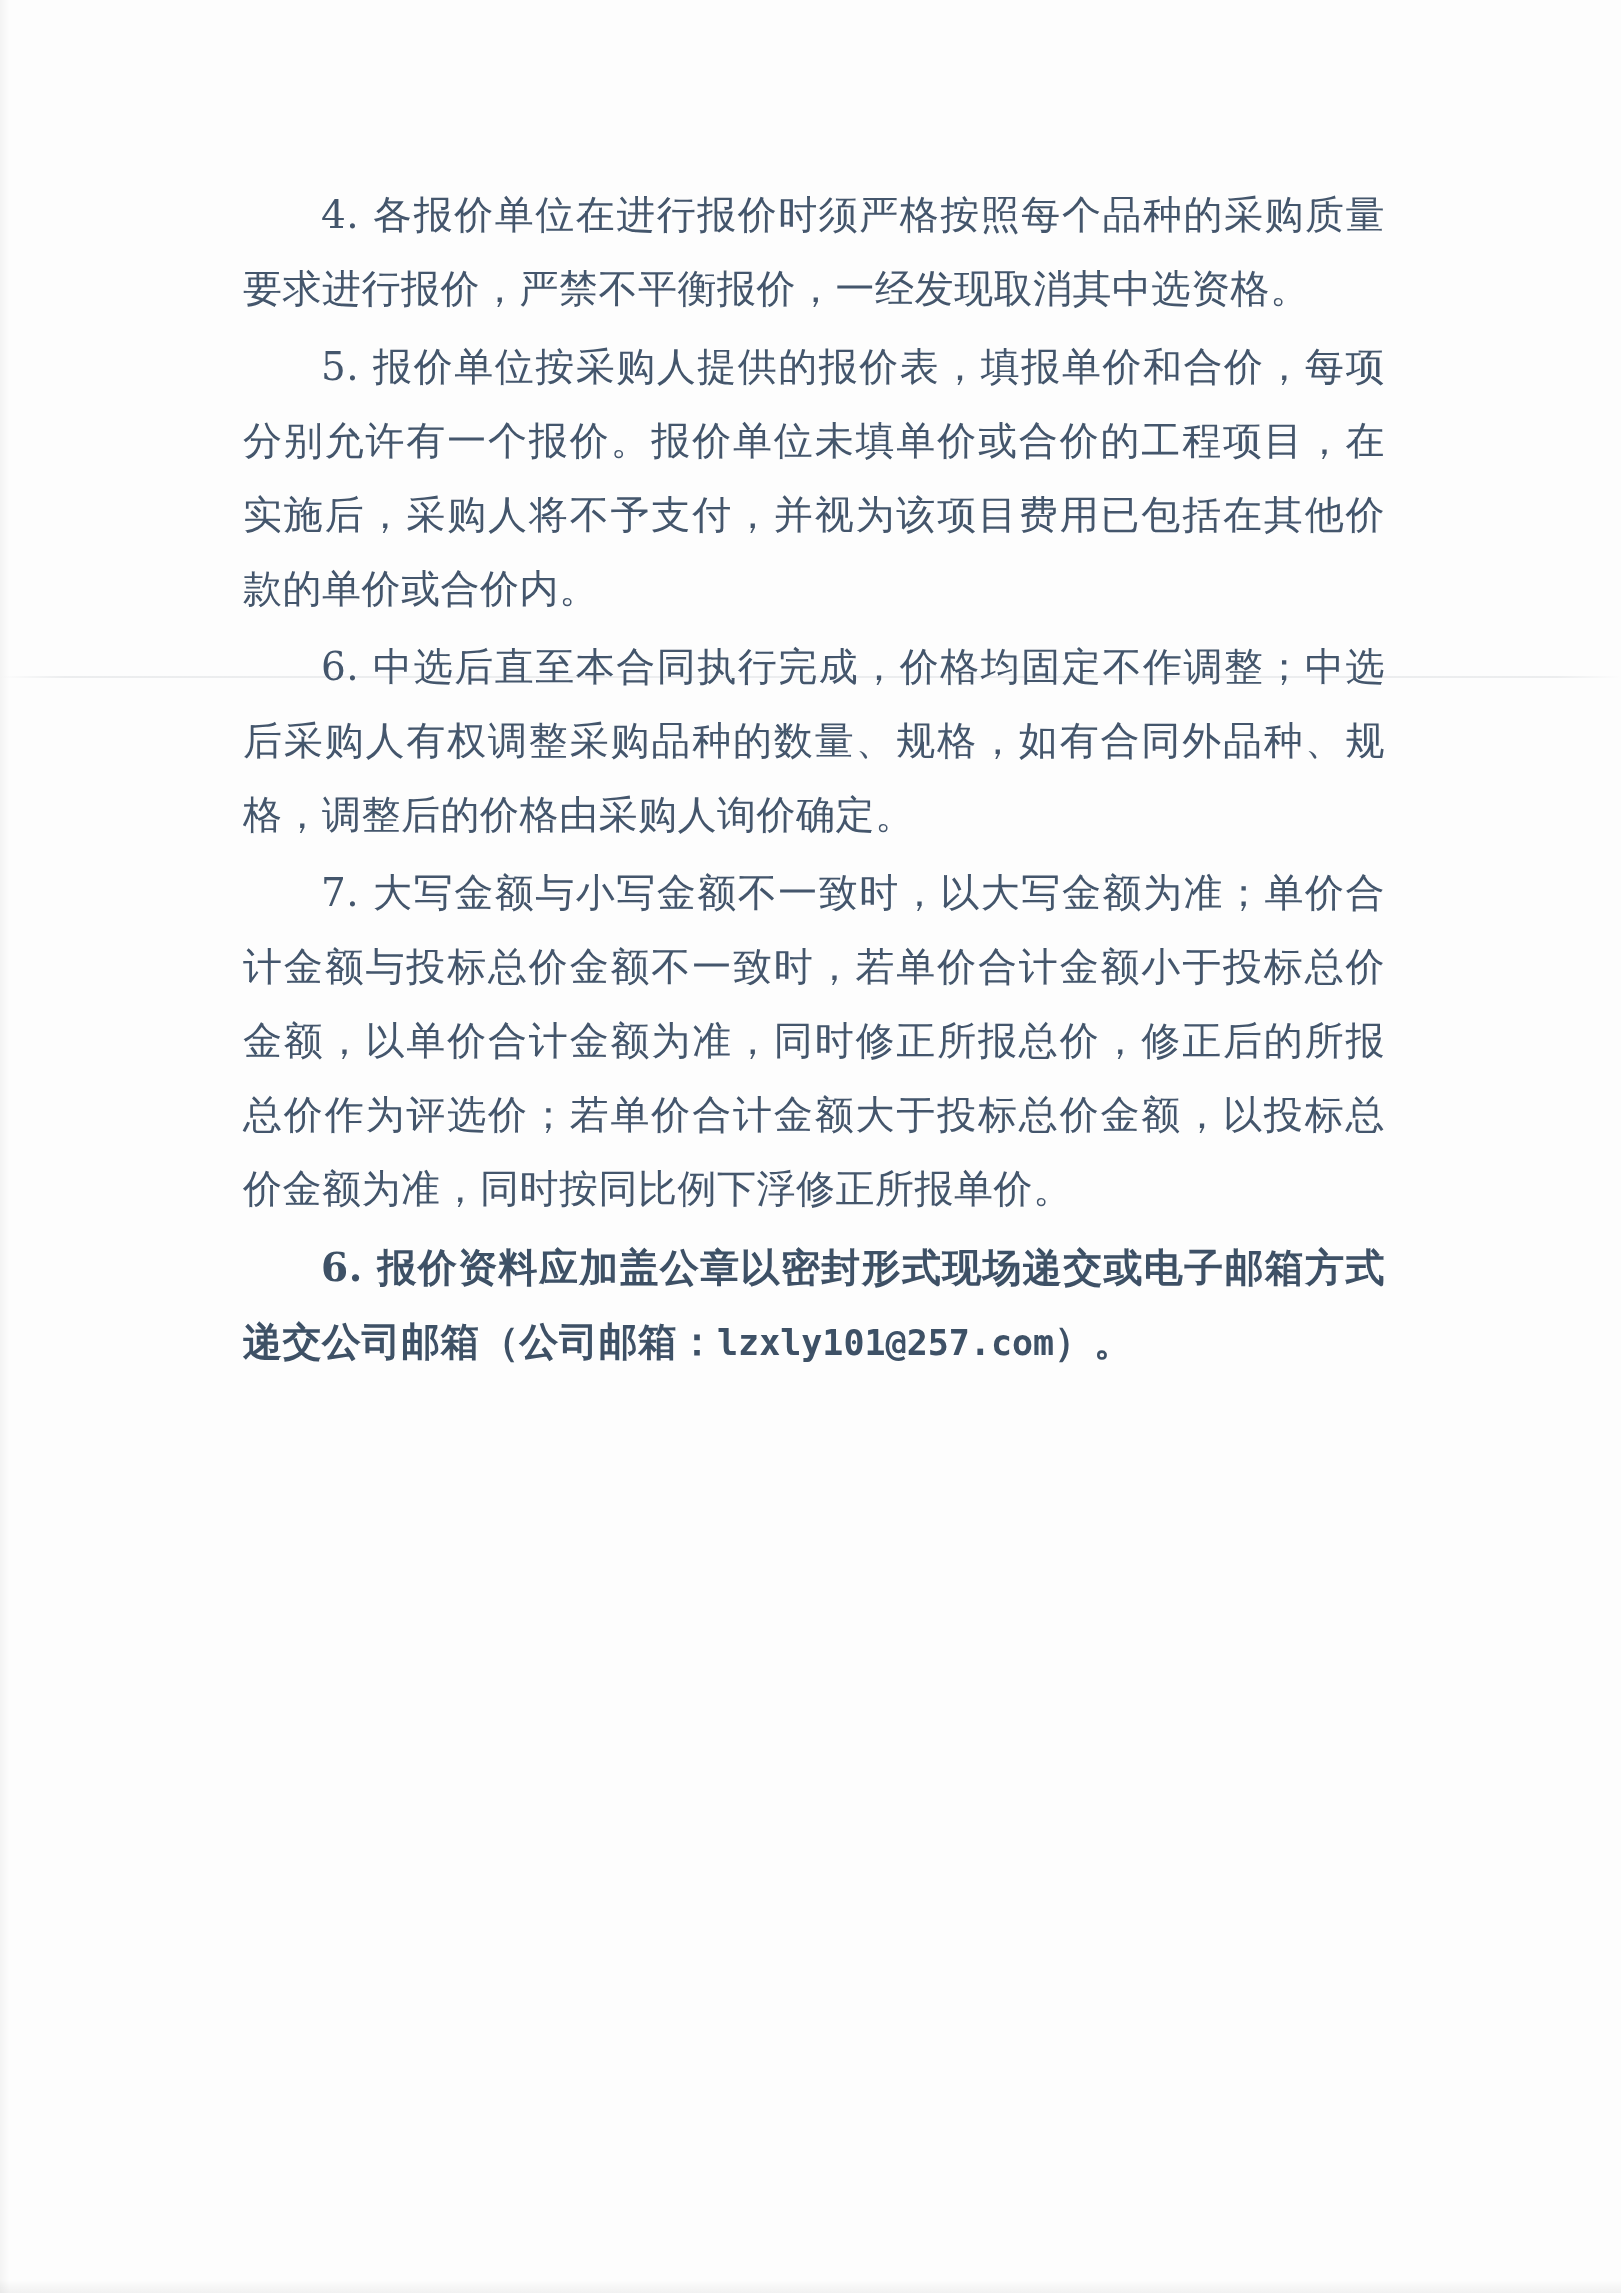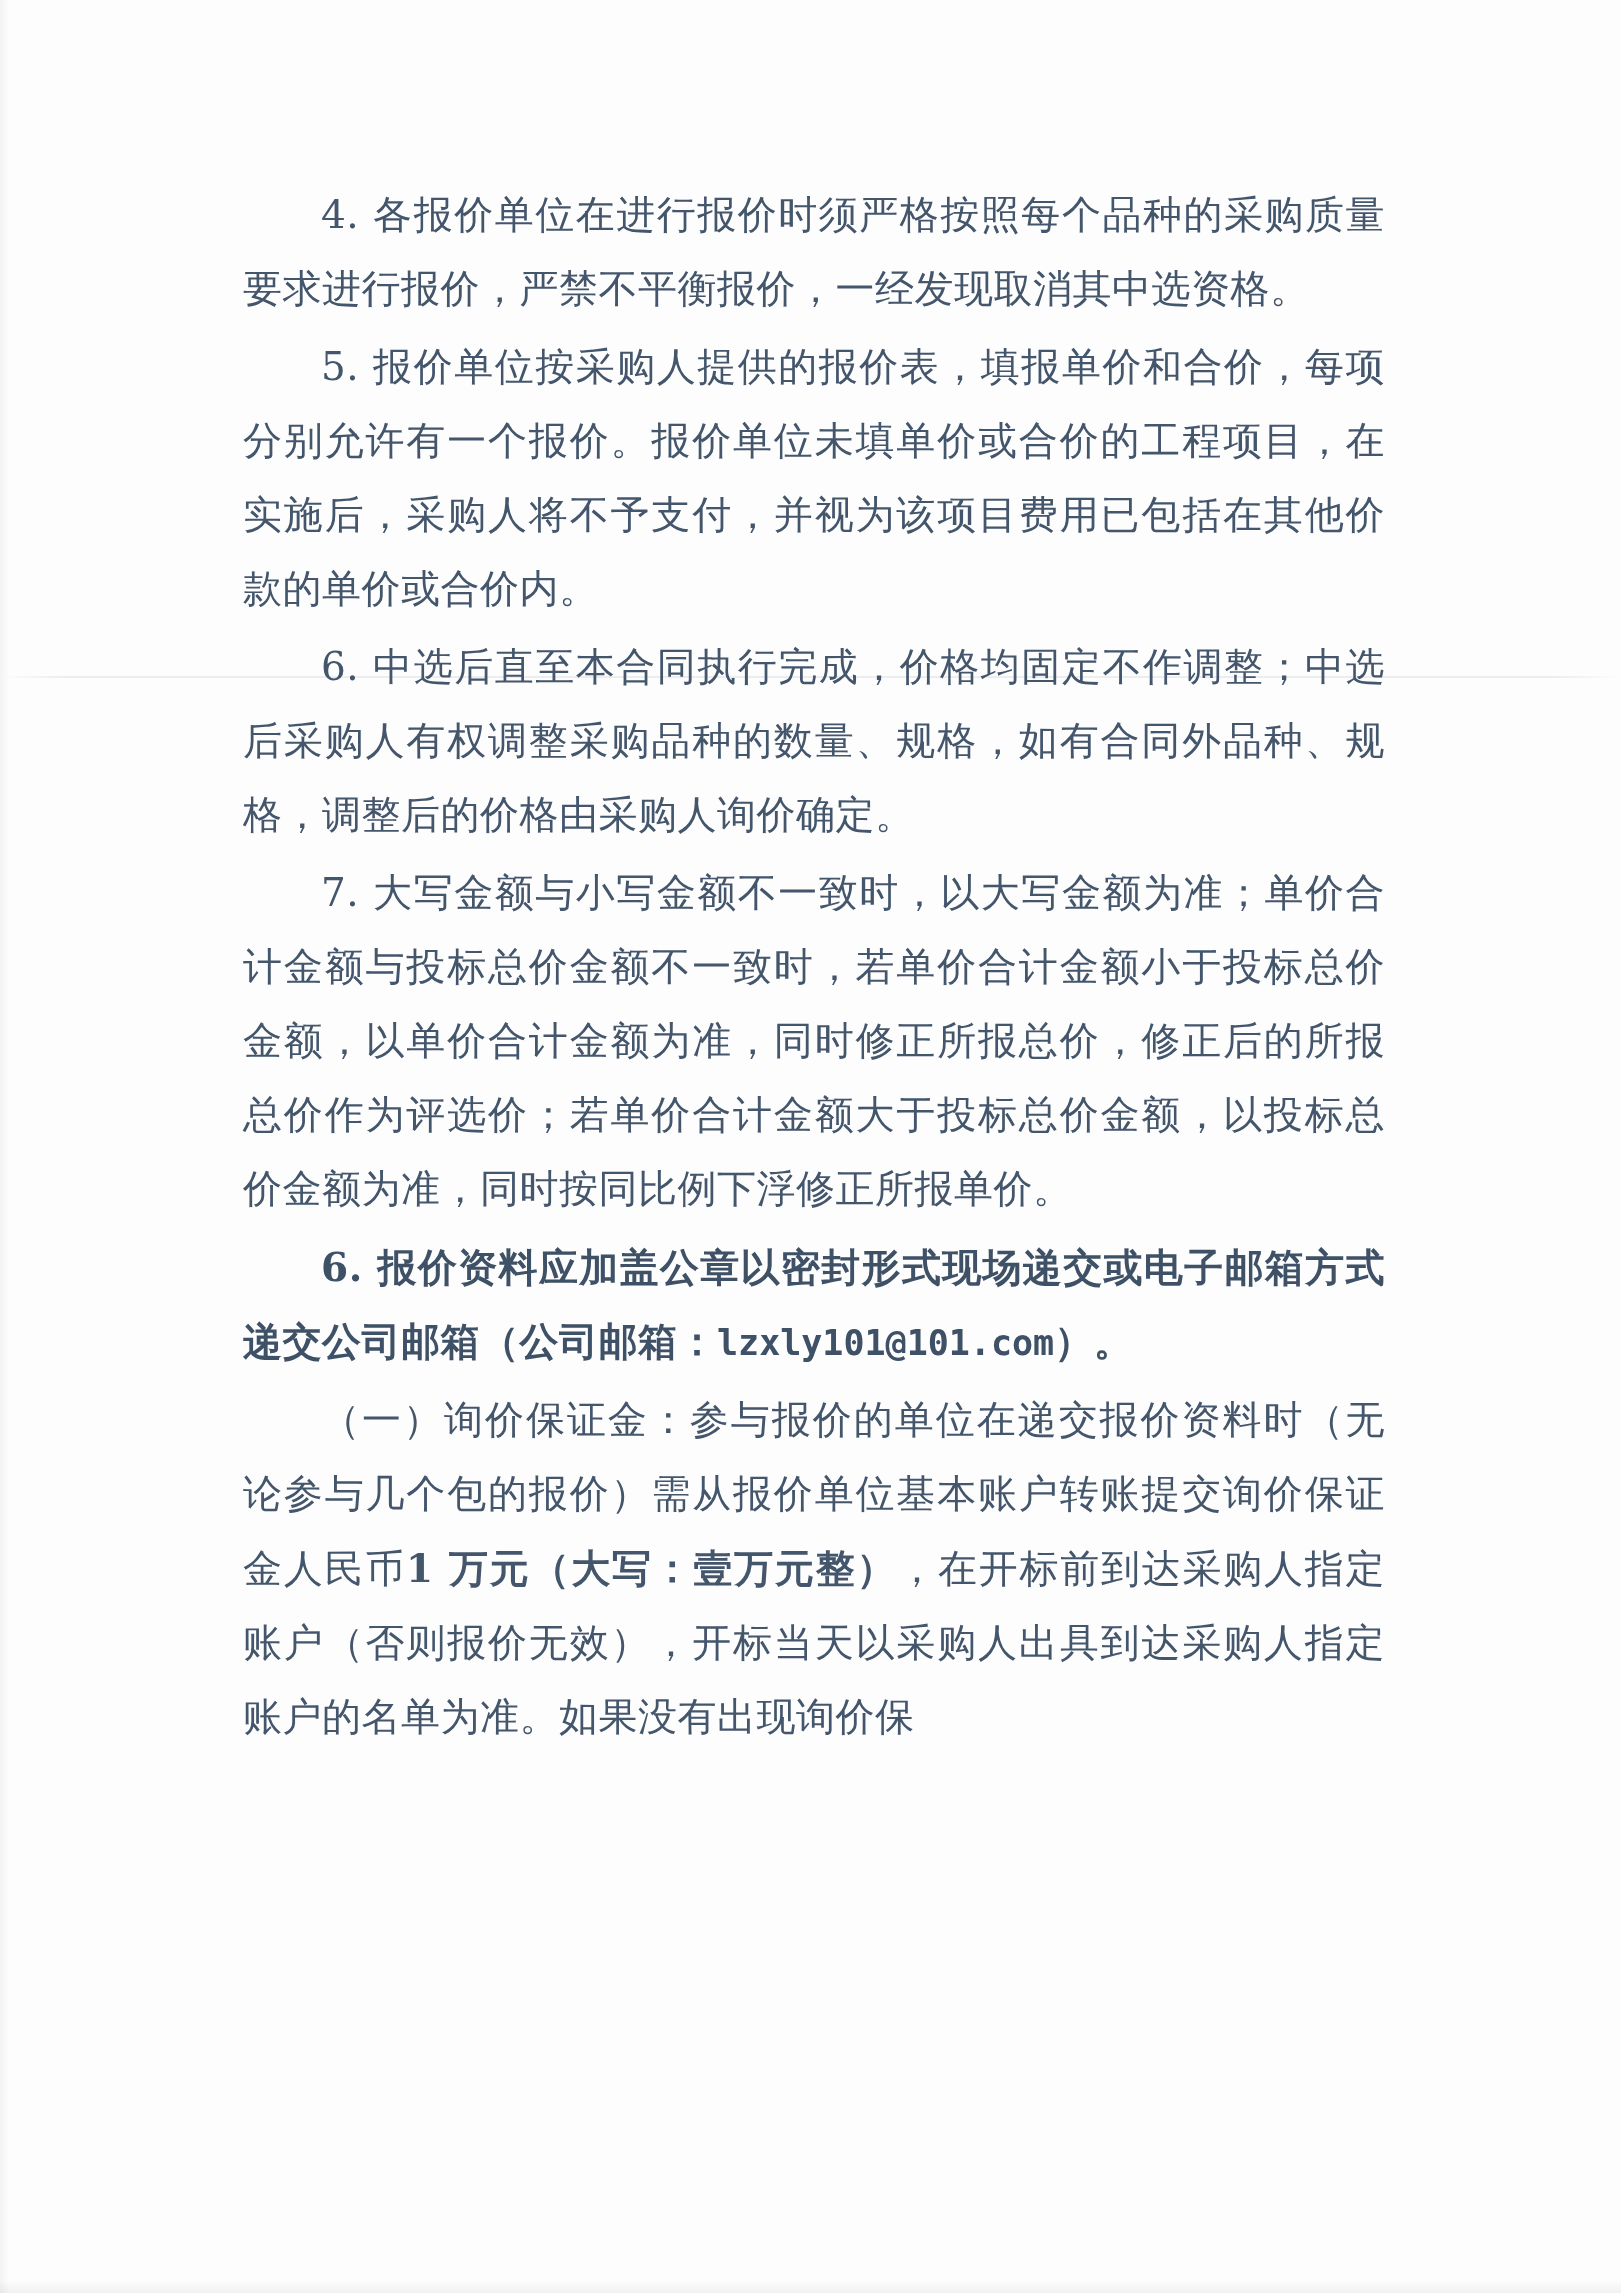--- a/index.html
+++ b/index.html
@@ -92,22 +92,21 @@
   <div class="content">
 
     <p class="para">4. 各报价单位在进行报价时须严格按照每个品种的采购质量要求进行报价，严禁不平衡报价，一经发现取消其中选资格。</p>
 
     <p class="para">5. 报价单位按采购人提供的报价表，填报单价和合价，每项分别允许有一个报价。报价单位未填单价或合价的工程项目，在实施后，采购人将不予支付，并视为该项目费用已包括在其他价款的单价或合价内。</p>
 
     <p class="para">6. 中选后直至本合同执行完成，价格均固定不作调整；中选后采购人有权调整采购品种的数量、规格，如有合同外品种、规格，调整后的价格由采购人询价确定。</p>
 
     <p class="para">7. 大写金额与小写金额不一致时，以大写金额为准；单价合计金额与投标总价金额不一致时，若单价合计金额小于投标总价金额，以单价合计金额为准，同时修正所报总价，修正后的所报总价作为评选价；若单价合计金额大于投标总价金额，以投标总价金额为准，同时按同比例下浮修正所报单价。</p>
 
-    <p class="para bold"><span>6. 报价资料应加盖公章以密封形式现场递交或电子邮箱方式递交公司邮箱（公司邮箱：</span><span class="mono">lzxly101@101.com</span><span>）。</span></p>
+    <p class="para bold"><span>6. 报价资料应加盖公章以密封形式现场递交或电子邮箱方式递交公司邮箱（公司邮箱：</span><span class="mono">lzxly101@257.com</span><span>）。</span></p>
 
 
-    <p class="para"><span>（一）询价保证金：参与报价的单位在递交报价资料时（无论参与几个包的报价）需从报价单位基本账户转账提交询价保证金人民币</span><span style="font-weight:bold;">1 万元（大写：壹万元整）</span><span>，在开标前到达采购人指定账户（否则报价无效），开标当天以采购人出具到达采购人指定账户的名单为准。如果没有出现询价保</span></p>
 
   </div>
 
   <div class="edge-bottom"></div>
 </div>
 
 
 </body></html>

